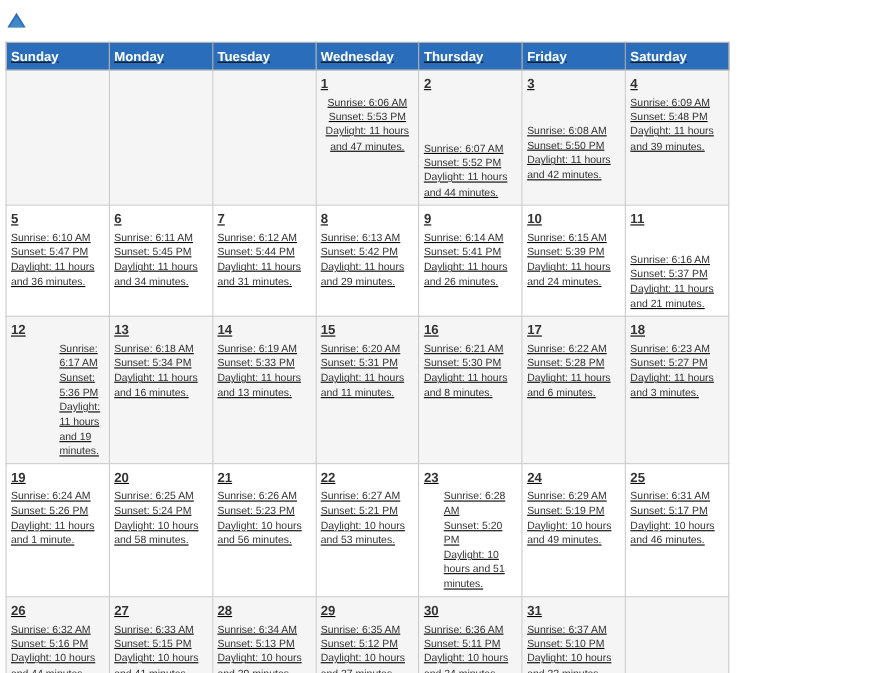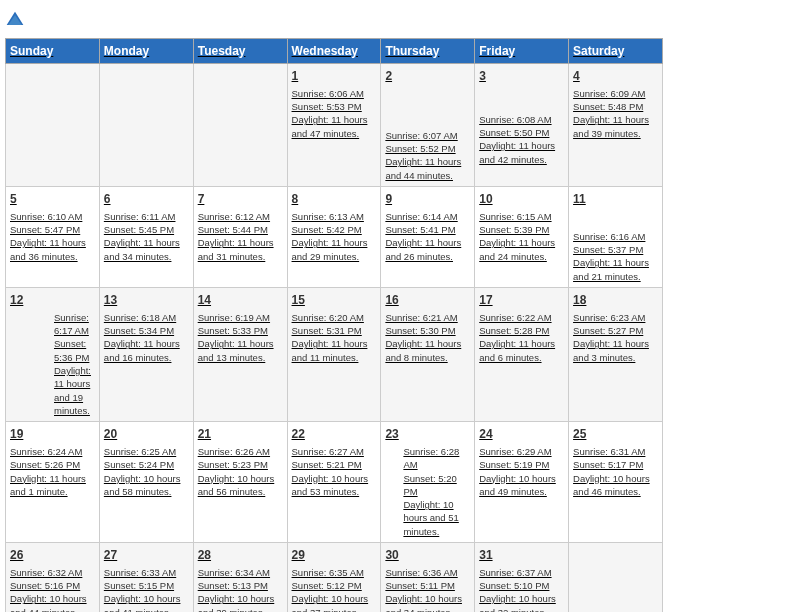--- a/index.html
+++ b/index.html
@@ -133,21 +133,21 @@
           <th>Saturday</th>
         </tr>
     </thead>
     <tbody id="calendar-body">
     <tr>
           <td></td>
           <td></td>
           <td></td>
           <td>
             <span class="day-num">1</span>
-            <div class="cell-content" style="white-space: pre-line;">Sunrise: 6:06 AM
+            <div class="cell-content" style="white-space: pre-line; text-align: center;">Sunrise: 6:06 AM
 Sunset: 5:53 PM
 Daylight: 11 hours and 47 minutes.</div>
           </td>
           <td>
             <span class="day-num">2</span>
             <div class="cell-content" style="white-space: pre-line; margin-top: 44px;">Sunrise: 6:07 AM
 Sunset: 5:52 PM
 Daylight: 11 hours and 44 minutes.</div>
           </td>
           <td>

